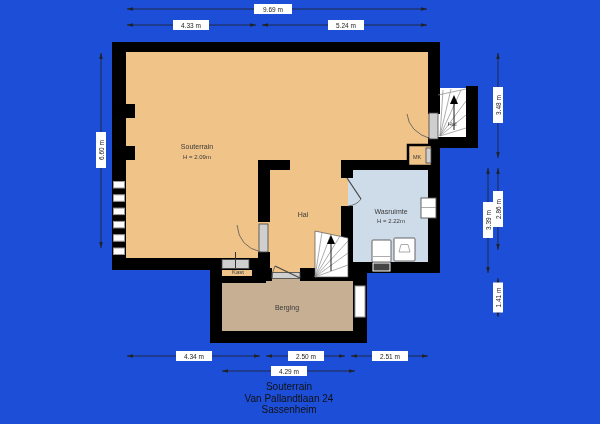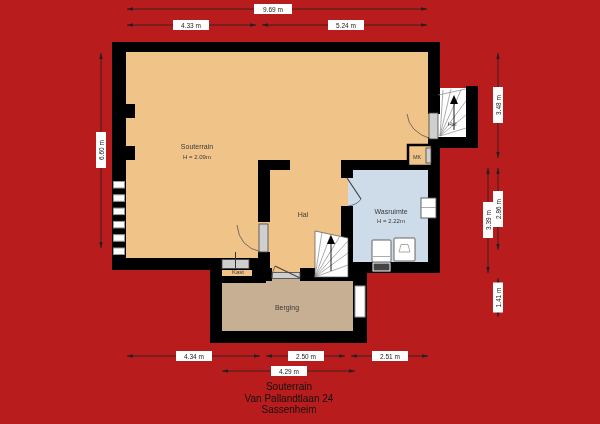--- a/index.html
+++ b/index.html
@@ -1,16 +1,16 @@
 <!DOCTYPE html>
 <html><head>
 <meta charset="utf-8">
 <style>
   html,body{margin:0;padding:0;background:#ffffff;}
-  .stage{position:relative;width:600px;height:424px;background:#b91c1c;overflow:hidden;
+  .stage{position:relative;width:600px;height:424px;background:#1d4ed8;overflow:hidden;
          font-family:"Liberation Sans",sans-serif;}
   svg{display:block;}
   text{font-family:"Liberation Sans",sans-serif;fill:#222;}
   .dim{font-size:6.5px;fill:#222;}
   .room-name{font-size:7px;fill:#3a3a3a;}
   .room-sub{font-size:6px;fill:#3a3a3a;}
   .room-small{font-size:6px;fill:#3a3a3a;}
   .room-tiny{font-size:5.5px;fill:#3a3a3a;}
   .title-line{font-size:10px;fill:#111;}
   .dimline{stroke:#222;stroke-width:0.8;}

